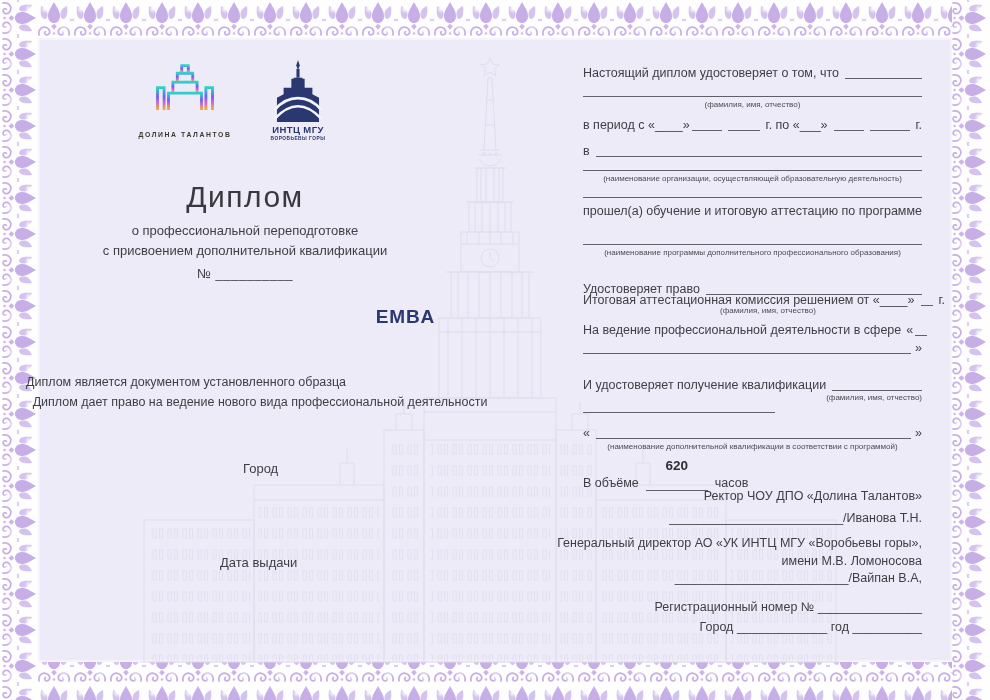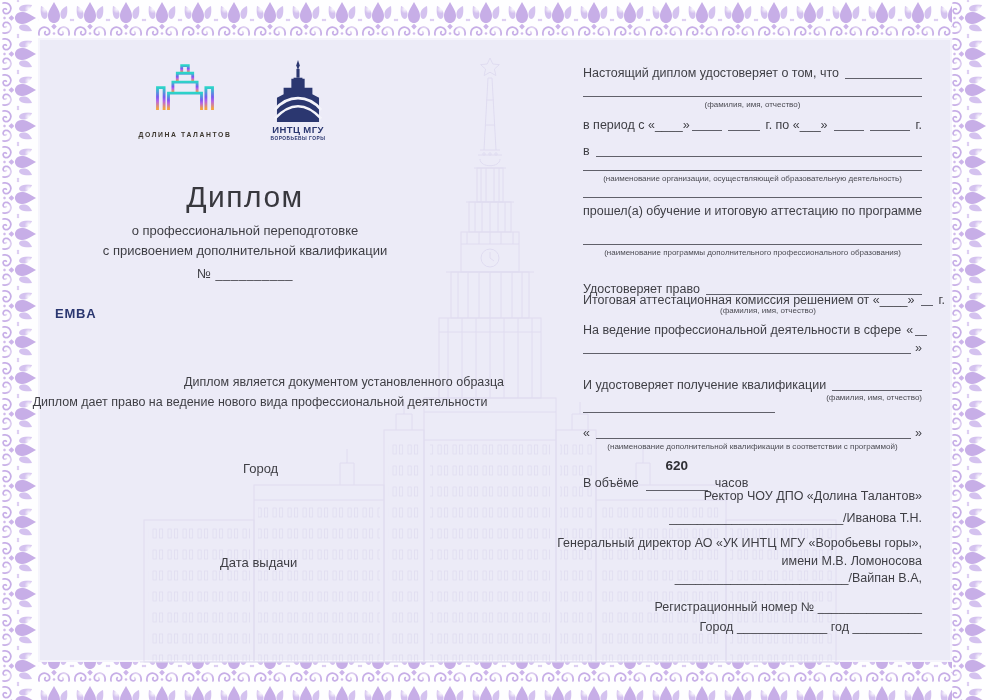--- a/index.html
+++ b/index.html
@@ -23,23 +23,23 @@
     font-size:6.8px;font-weight:bold;letter-spacing:1.6px;color:#3c362e;}
   .intc-title{position:absolute;left:255px;top:124px;width:86px;text-align:center;
     font-size:9.5px;font-weight:bold;color:var(--navy);letter-spacing:.4px;}
   .intc-sub{position:absolute;left:255px;top:136px;width:86px;text-align:center;
     font-size:4.8px;font-weight:bold;color:var(--navy);letter-spacing:.5px;}
   .title{position:absolute;left:55px;top:180px;width:380px;text-align:center;
     font-size:30px;font-weight:400;letter-spacing:1.5px;color:#38383e;}
   .sub1{position:absolute;left:55px;top:223px;width:380px;text-align:center;font-size:13px;}
   .sub2{position:absolute;left:55px;top:243px;width:380px;text-align:center;font-size:13px;}
   .numline{position:absolute;left:55px;top:266px;width:380px;text-align:center;font-size:13px;letter-spacing:.5px;}
-  .program{position:absolute;left:55px;top:306px;width:380px;text-align:left;
-    font-size:13px;font-weight:bold;color:var(--navy);letter-spacing:.8px;}
-  .note1{position:absolute;left:4px;top:375px;width:500px;text-align:right;font-size:12.5px;}
+  .program{position:absolute;left:55px;top:306px;width:380px;text-align:right;
+    font-size:19px;font-weight:bold;color:var(--navy);letter-spacing:.8px;}
+  .note1{position:absolute;left:26px;top:375px;width:500px;text-align:left;font-size:12.5px;}
   .note2{position:absolute;left:10px;top:395px;width:500px;text-align:center;font-size:12.5px;}
   .city-label{position:absolute;left:243px;top:461px;font-size:13px;}
   .date-label{position:absolute;left:220px;top:555px;font-size:13px;}
 
   
   .rcol{position:absolute;left:583px;top:0;width:339px;height:700px;}
   .row{position:absolute;left:0;width:339px;display:flex;align-items:flex-end;
     font-size:12.5px;line-height:15px;white-space:nowrap;color:var(--text);}
   .fill{flex:1;border-bottom:1.1px solid var(--line);margin:0 0 2px 6px;min-width:12px;}
   .fill.tight{margin-left:2px;}

